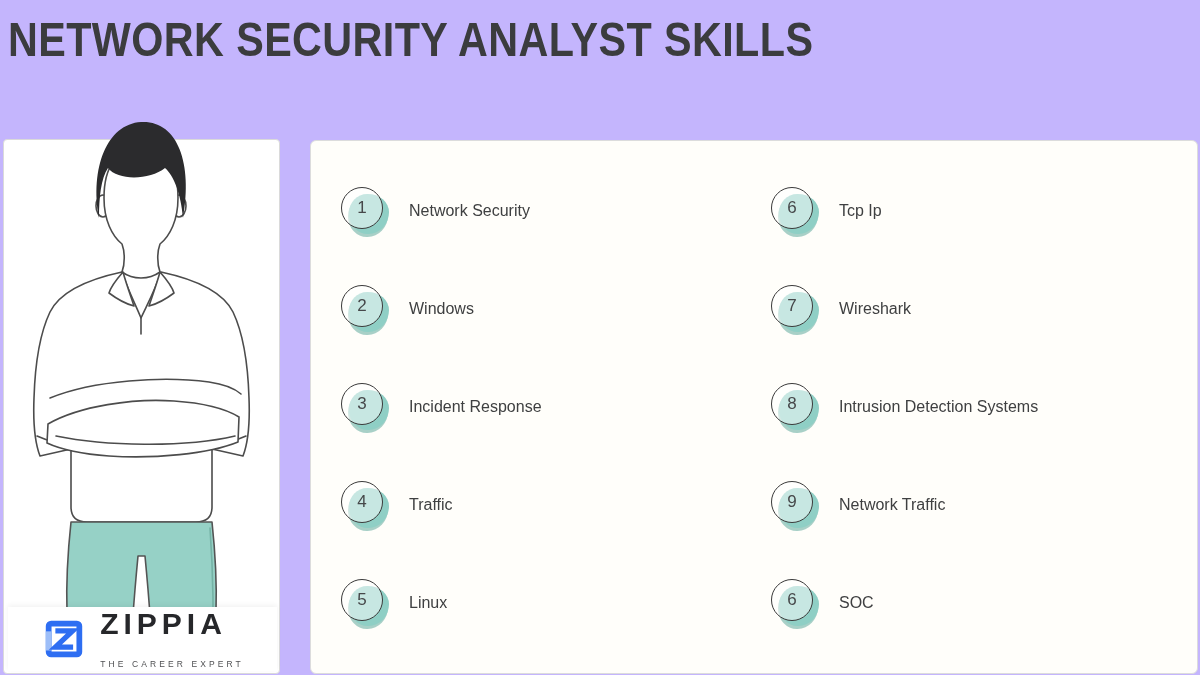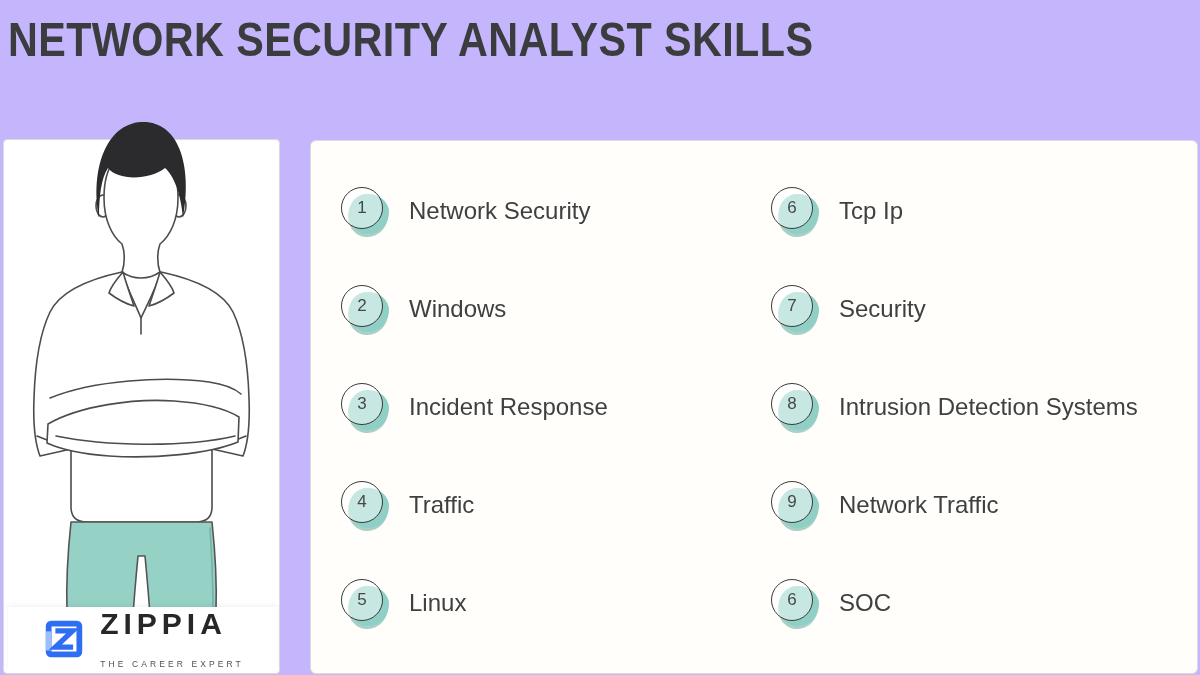--- a/index.html
+++ b/index.html
@@ -68,21 +68,21 @@
     border-radius: 46% 54% 52% 48% / 48% 46% 56% 52%;
     box-shadow: -1px 3px 0 rgba(121,183,172,0.65);
   }
   .badge-circle {
     position: absolute; left: 0; top: 0; width: 40px; height: 40px;
     border: 1.6px solid #3a3a3a; border-radius: 50%;
     background: rgba(255,255,255,0.5);
     display: flex; align-items: center; justify-content: center;
     font-size: 17px; color: #46484a;
   }
-  .skill-label { font-size: 24px; color: #3f4041; white-space: nowrap; }
+  .skill-label { font-size: 16px; color: #3f4041; white-space: nowrap; }
 </style>
 </head>
 <body>
 
 <div class="stage">
 
   <div class="main-title">NETWORK SECURITY ANALYST SKILLS</div>
 
   <div class="person-card">
     <svg class="person-svg" viewBox="0 0 275 555" xmlns="http://www.w3.org/2000/svg">
@@ -185,21 +185,21 @@
           <div class="badge-blob"></div>
           <div class="badge-circle">6</div>
         </div>
         <div class="skill-label">Tcp Ip</div>
       </div>
       <div class="skill-item">
         <div class="badge">
           <div class="badge-blob"></div>
           <div class="badge-circle">7</div>
         </div>
-        <div class="skill-label">Security</div>
+        <div class="skill-label">Wireshark</div>
       </div>
       <div class="skill-item">
         <div class="badge">
           <div class="badge-blob"></div>
           <div class="badge-circle">8</div>
         </div>
         <div class="skill-label">Intrusion Detection Systems</div>
       </div>
       <div class="skill-item">
         <div class="badge">

